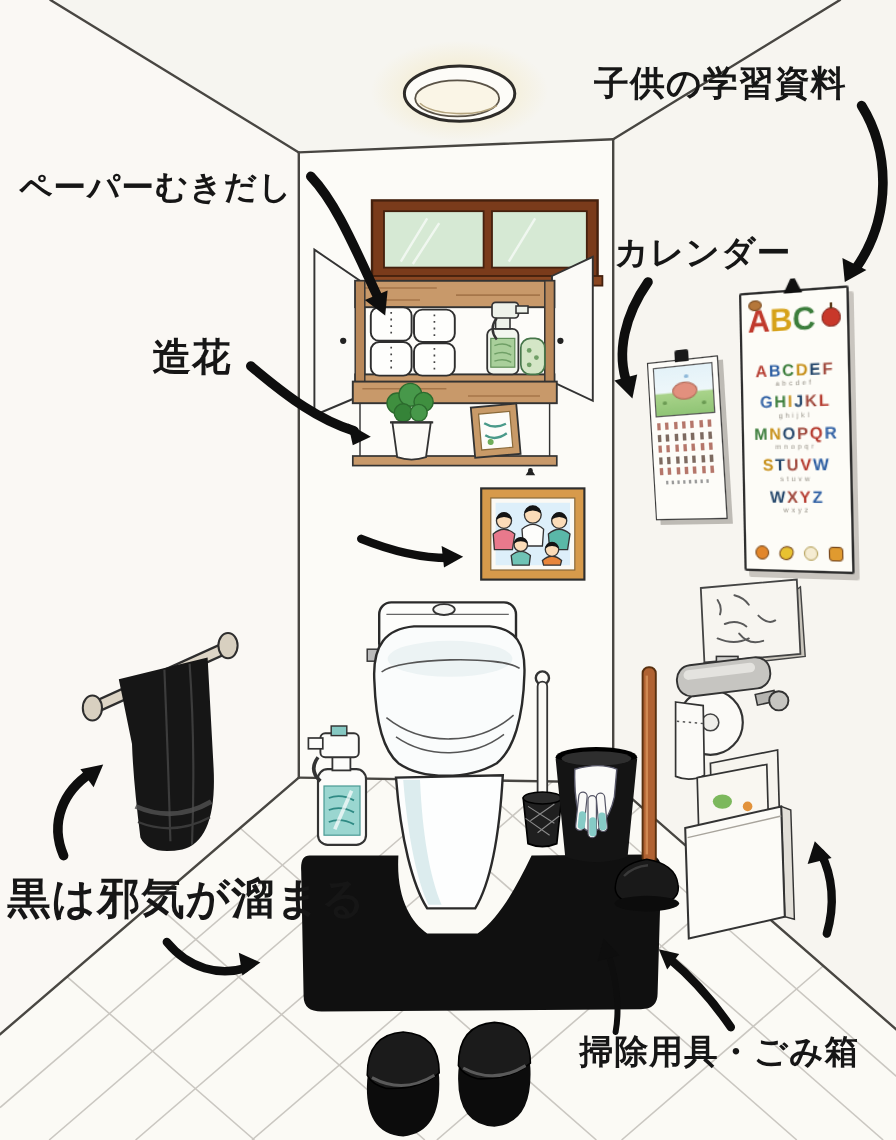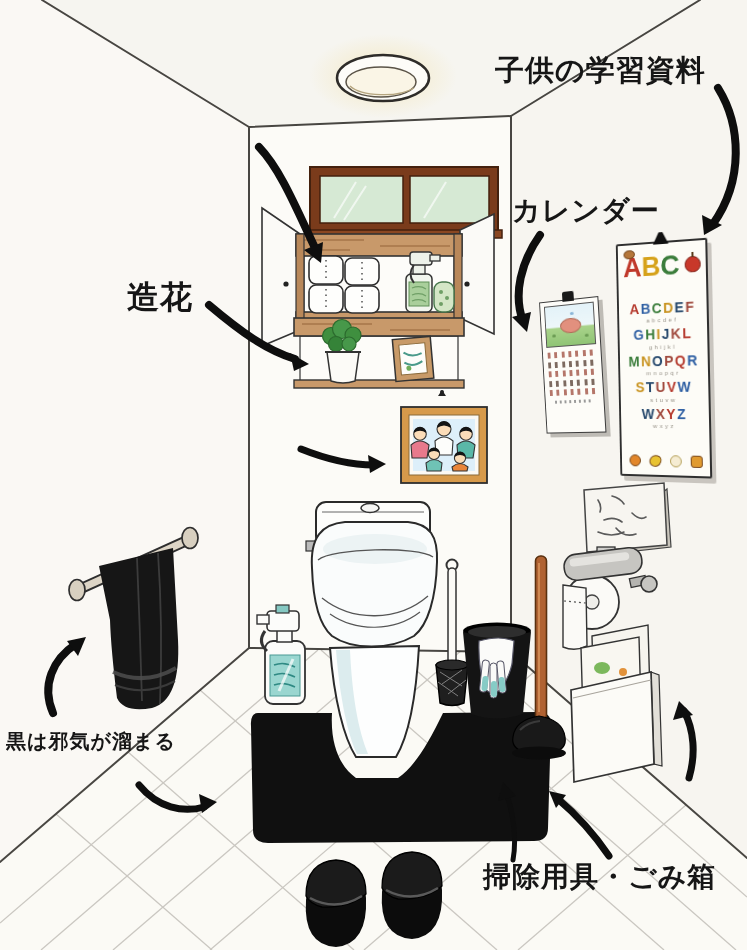--- a/index.html
+++ b/index.html
@@ -4,21 +4,21 @@
 <style>
   html,body{margin:0;padding:0;background:#e9e7e2;}
   #stage{position:relative;width:747px;height:950px;overflow:hidden;
          background:#f7f5f1;font-family:"Liberation Sans","DejaVu Sans",sans-serif;}
   #scene{position:absolute;left:0;top:0;}
   .label{position:absolute;white-space:nowrap;font-weight:600;color:#161616;
          letter-spacing:1px;line-height:1;}
   .lbl-paper{left:16px;top:143px;font-size:27px;}
   .lbl-zouka{left:127px;top:281px;font-size:32px;}
   .lbl-photo{left:70px;top:414px;font-size:29px;}
-  .lbl-black{left:6px;top:731px;font-size:20px;}
+  .lbl-black{left:6px;top:731px;font-size:36px;}
   .lbl-kids{left:495px;top:56px;font-size:29px;}
   .lbl-cal{left:512px;top:197px;font-size:28px;}
   .lbl-mag{left:619px;top:788px;font-size:28px;}
   .lbl-clean{left:483px;top:863px;font-size:28px;}
 
   
   .poster{position:absolute;left:616px;top:241px;width:94px;height:236px;
           background:#fdfcf7;border:2px solid #2f2f2f;border-radius:2px;
           transform:perspective(520px) rotateY(-13deg) rotate(-1.2deg);
           box-shadow:4px 5px 0 rgba(115,110,100,.35);
@@ -347,20 +347,21 @@
       <polygon points="527,332 512,317 531,312"></polygon>
       <polygon points="86,637 67,641 78,656"></polygon>
       <polygon points="217,802 199,794 202,813"></polygon>
       <polygon points="679,701 673,720 693,715"></polygon>
       <polygon points="549,791 566,795 556,808"></polygon>
       <polygon points="503,782 498,801 516,796"></polygon>
     </g>
   </g>
 </svg>
 
+<div class="label lbl-paper">ペーパーむきだし</div>
 <div class="label lbl-zouka">造花</div>
 <div class="label lbl-black">黒は邪気が溜まる</div>
 <div class="label lbl-kids">子供の学習資料</div>
 <div class="label lbl-cal">カレンダー</div>
 <div class="label lbl-clean">掃除用具・ごみ箱</div>
 
 <div class="calendar">
   <div class="cal-clip"></div>
   <div class="cal-pic">
     <div class="cal-pig"></div>

